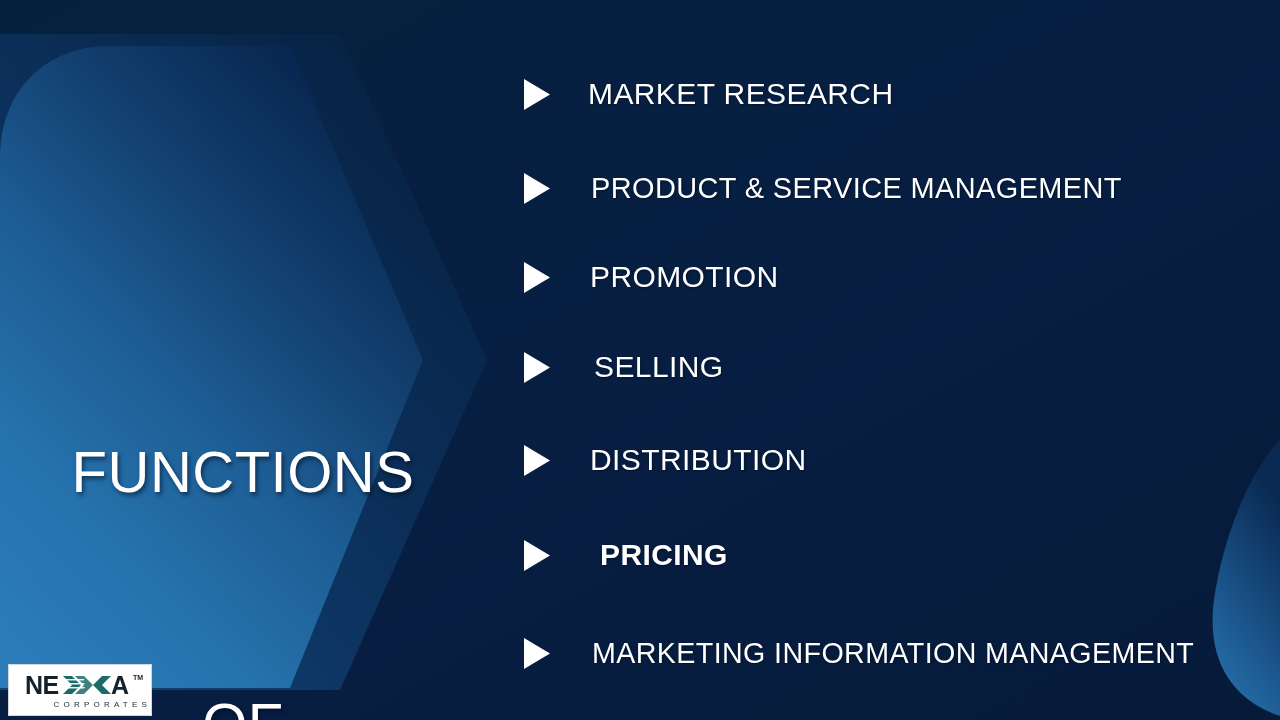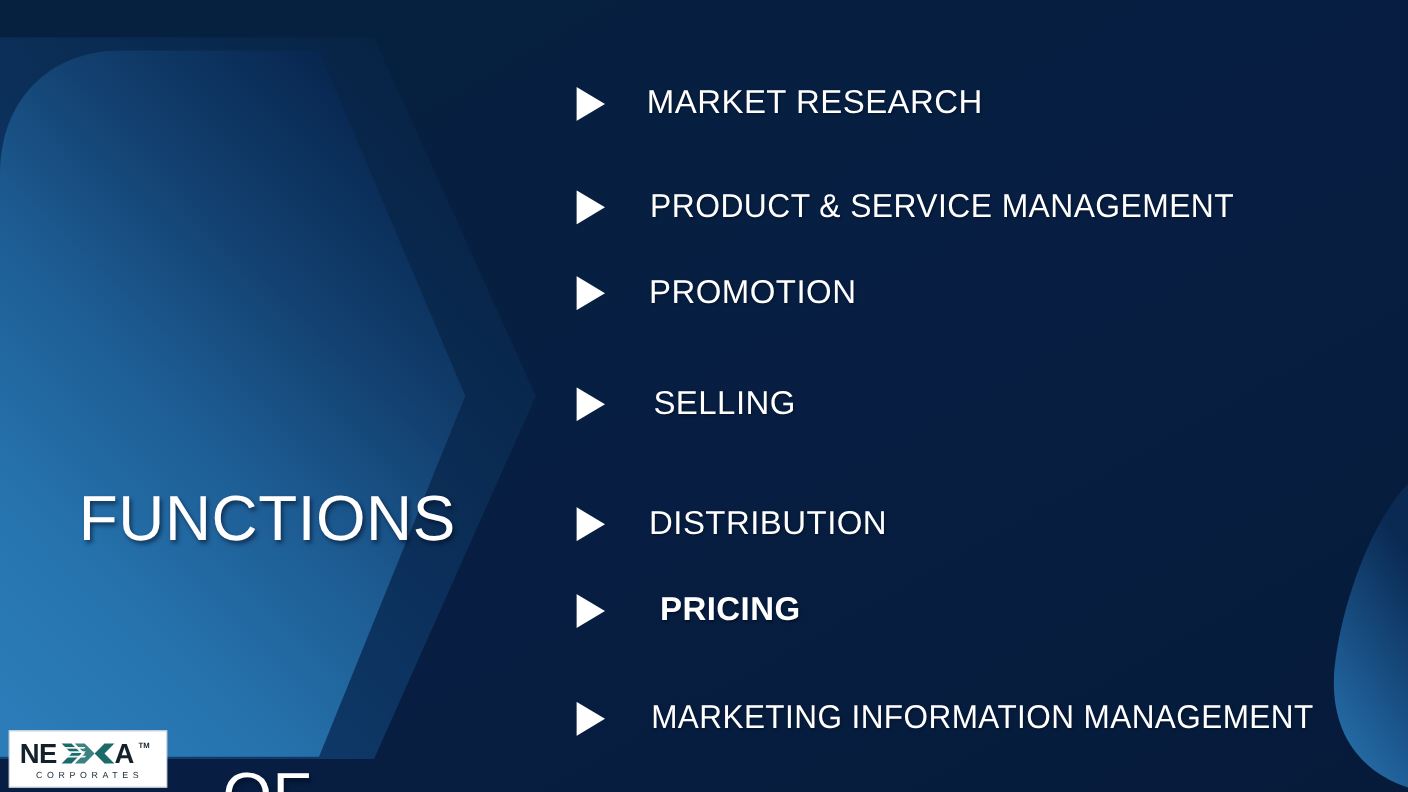--- a/index.html
+++ b/index.html
@@ -77,23 +77,23 @@
     font-size: 30px;
     line-height: 34px;
     letter-spacing: 0.4px;
     white-space: nowrap;
     text-shadow: 1px 1px 2px rgba(0, 8, 24, 0.5);
   }
 
   
   .r0 { top: 12px;  }
   .r1 { top: 106px; }
-  .r2 { top: 184px; }
+  .r2 { top: 195px; }
   .r3 { top: 285px; }
-  .r4 { top: 394px; }
+  .r4 { top: 378px; }
   .r5 { top: 473px; }
   .r6 { top: 571px; align-items: center; }
 
   .r0 .bullet-text { margin-left: 38px; }
   .r1 .bullet-text { margin-left: 41px; font-stretch: semi-condensed; transform: scaleX(0.965); transform-origin: left center; }
   .r2 .bullet-text { margin-left: 40px; }
   .r3 .bullet-text { margin-left: 44px; }
   .r4 .bullet-text { margin-left: 40px; }
   .r5 .bullet-text { margin-left: 50px; font-weight: bold; }
   .r6 .bullet-text { margin-left: 42px; transform: scaleX(0.955); transform-origin: left center; }
@@ -103,21 +103,21 @@
     position: absolute;
     left: 8px;
     top: 664px;
     width: 144px;
     height: 52px;
     background: #ffffff;
     border: 1px solid #cfd6dc;
     box-sizing: border-box;
     display: flex;
     flex-direction: column;
-    align-items: center;
+    align-items: flex-end;
     justify-content: center;
   }
   #logo-mark {
     position: relative;
     width: 128px;
     height: 28px;
   }
   #logo-mark svg { display: block; }
   #logo-tagline {
     font-size: 8px;

